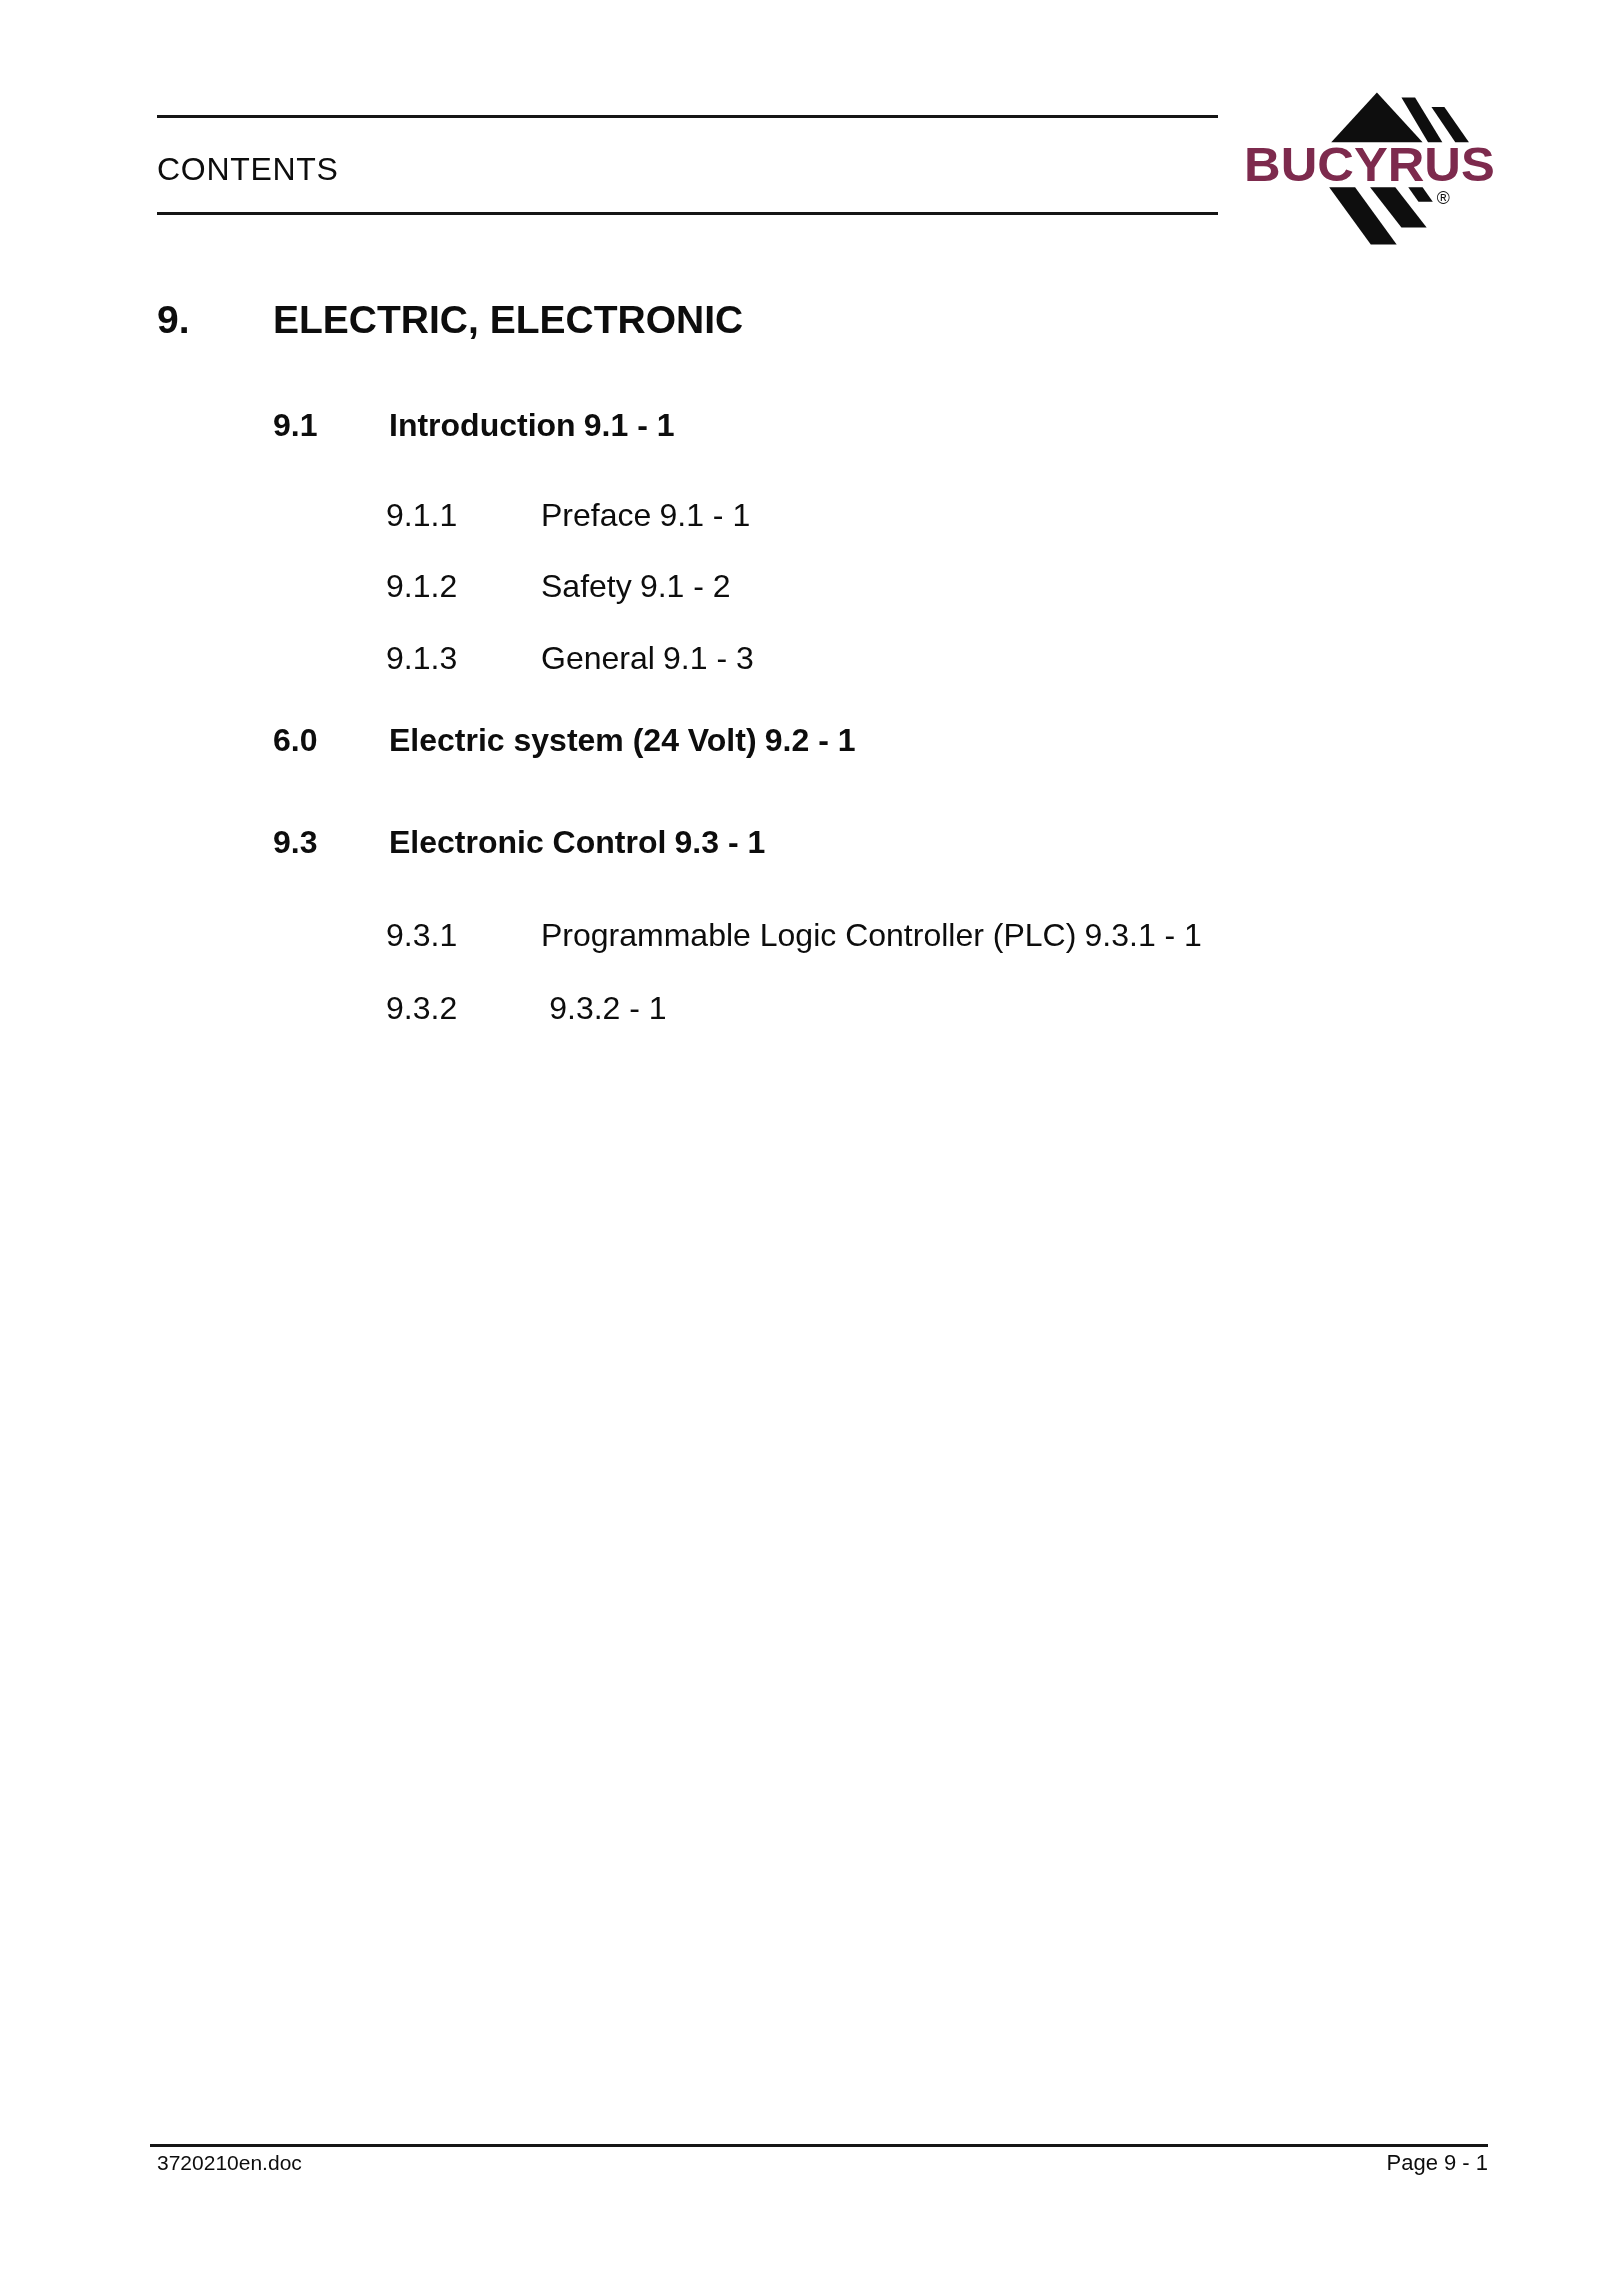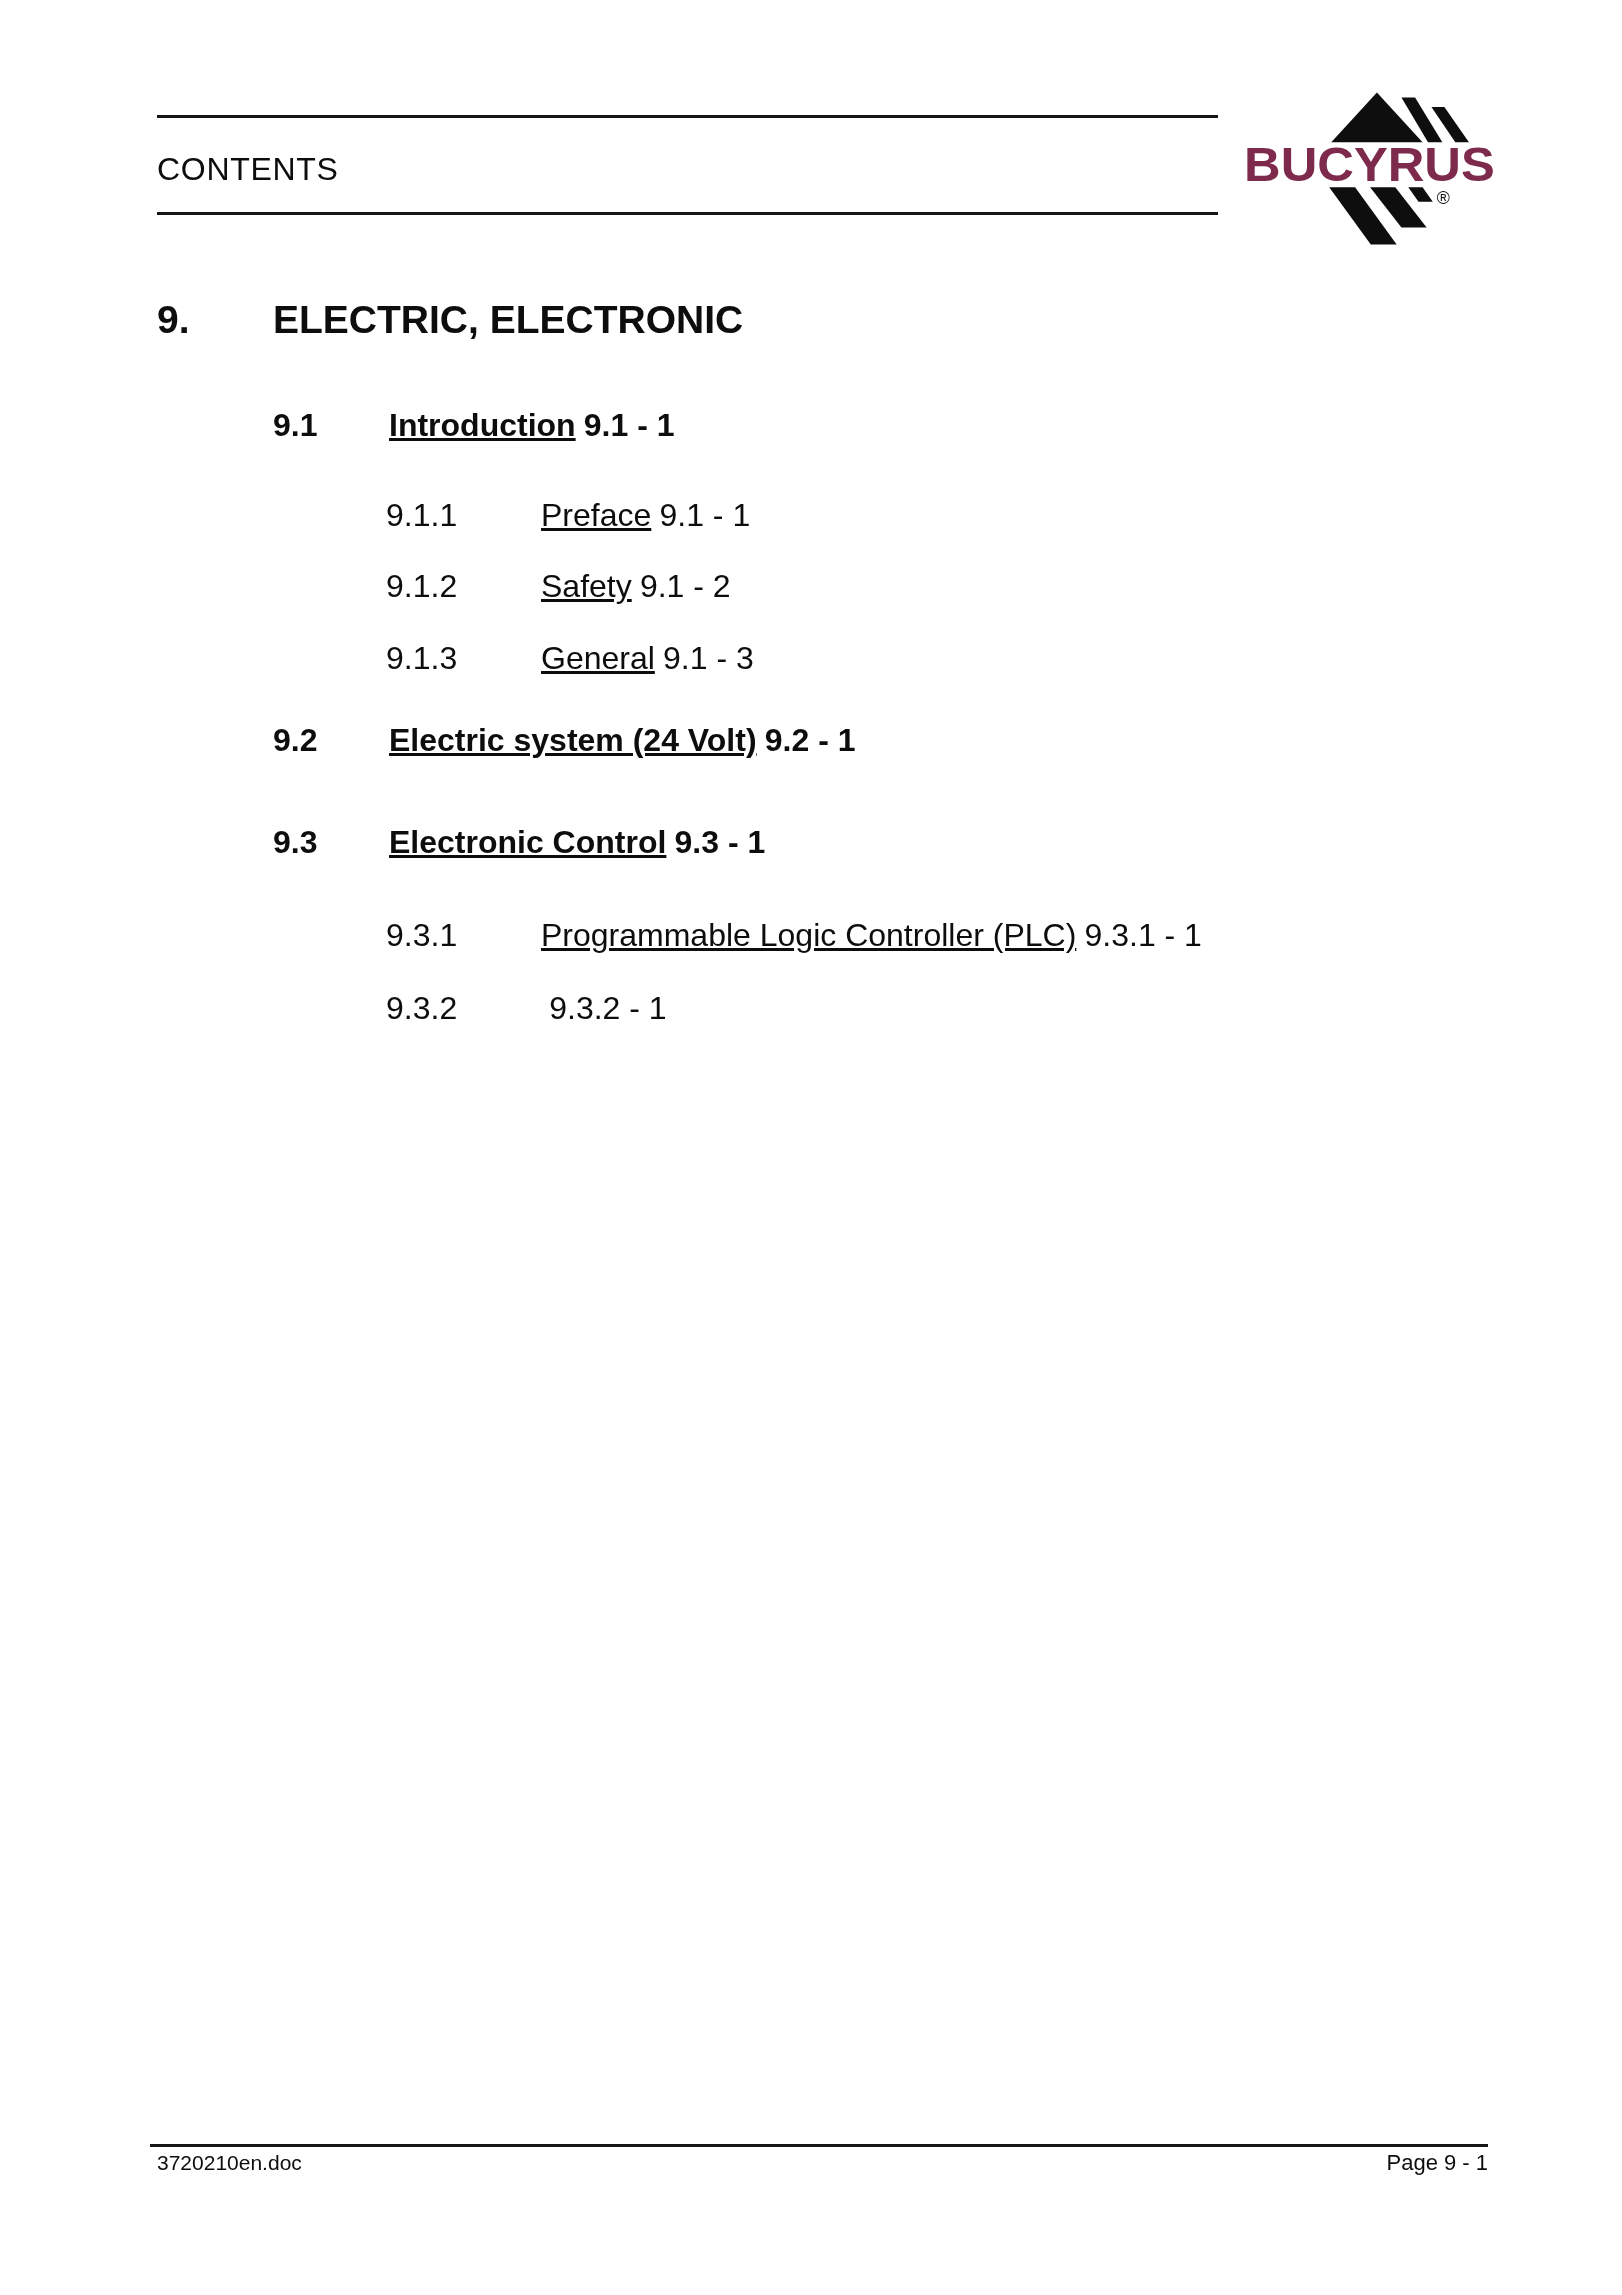--- a/index.html
+++ b/index.html
@@ -29,21 +29,21 @@
   .toc-row{
     position:absolute;right:147px;
     display:flex;align-items:baseline;
     font-size:32px;line-height:1;white-space:nowrap;
   }
   .toc-row.level1{left:273px;font-weight:bold;}
   .toc-row.level2{left:386px;font-weight:normal;}
   .toc-row .num{flex:0 0 auto;}
   .toc-row.level1 .num{width:116px;}
   .toc-row.level2 .num{width:155px;}
-  .toc-row .label{flex:0 0 auto;text-decoration:underline;}
+  .toc-row .label{flex:0 0 auto;}
   .toc-row .leader{
     flex:1 1 auto;overflow:hidden;white-space:nowrap;
     margin-left:6.8px;letter-spacing:0px;
   }
   .toc-row .page{flex:0 0 auto;margin-left:1.4px;}
 
   #footer-rule{left:150px;top:2144px;width:1338px;height:3.4px;}
   #footer-left{
     position:absolute;left:157px;top:2152px;
     font-size:21px;line-height:1;
@@ -101,21 +101,21 @@
     <span class="leader">................................................................................................................................................................</span>
     <span class="page">9.1 - 2</span>
   </div>
       <div class="toc-row level2" style="top: 642px;">
     <span class="num">9.1.3</span>
     <span class="label">General</span>
     <span class="leader">................................................................................................................................................................</span>
     <span class="page">9.1 - 3</span>
   </div>
       <div class="toc-row level1" style="top: 724px;">
-    <span class="num">9.2</span>
+    <span class="num">6.0</span>
     <span class="label">Electric system (24 Volt)</span>
     <span class="leader">................................................................................................................................................................</span>
     <span class="page">9.2 - 1</span>
   </div>
       <div class="toc-row level1" style="top: 826px;">
     <span class="num">9.3</span>
     <span class="label">Electronic Control</span>
     <span class="leader">................................................................................................................................................................</span>
     <span class="page">9.3 - 1</span>
   </div>

